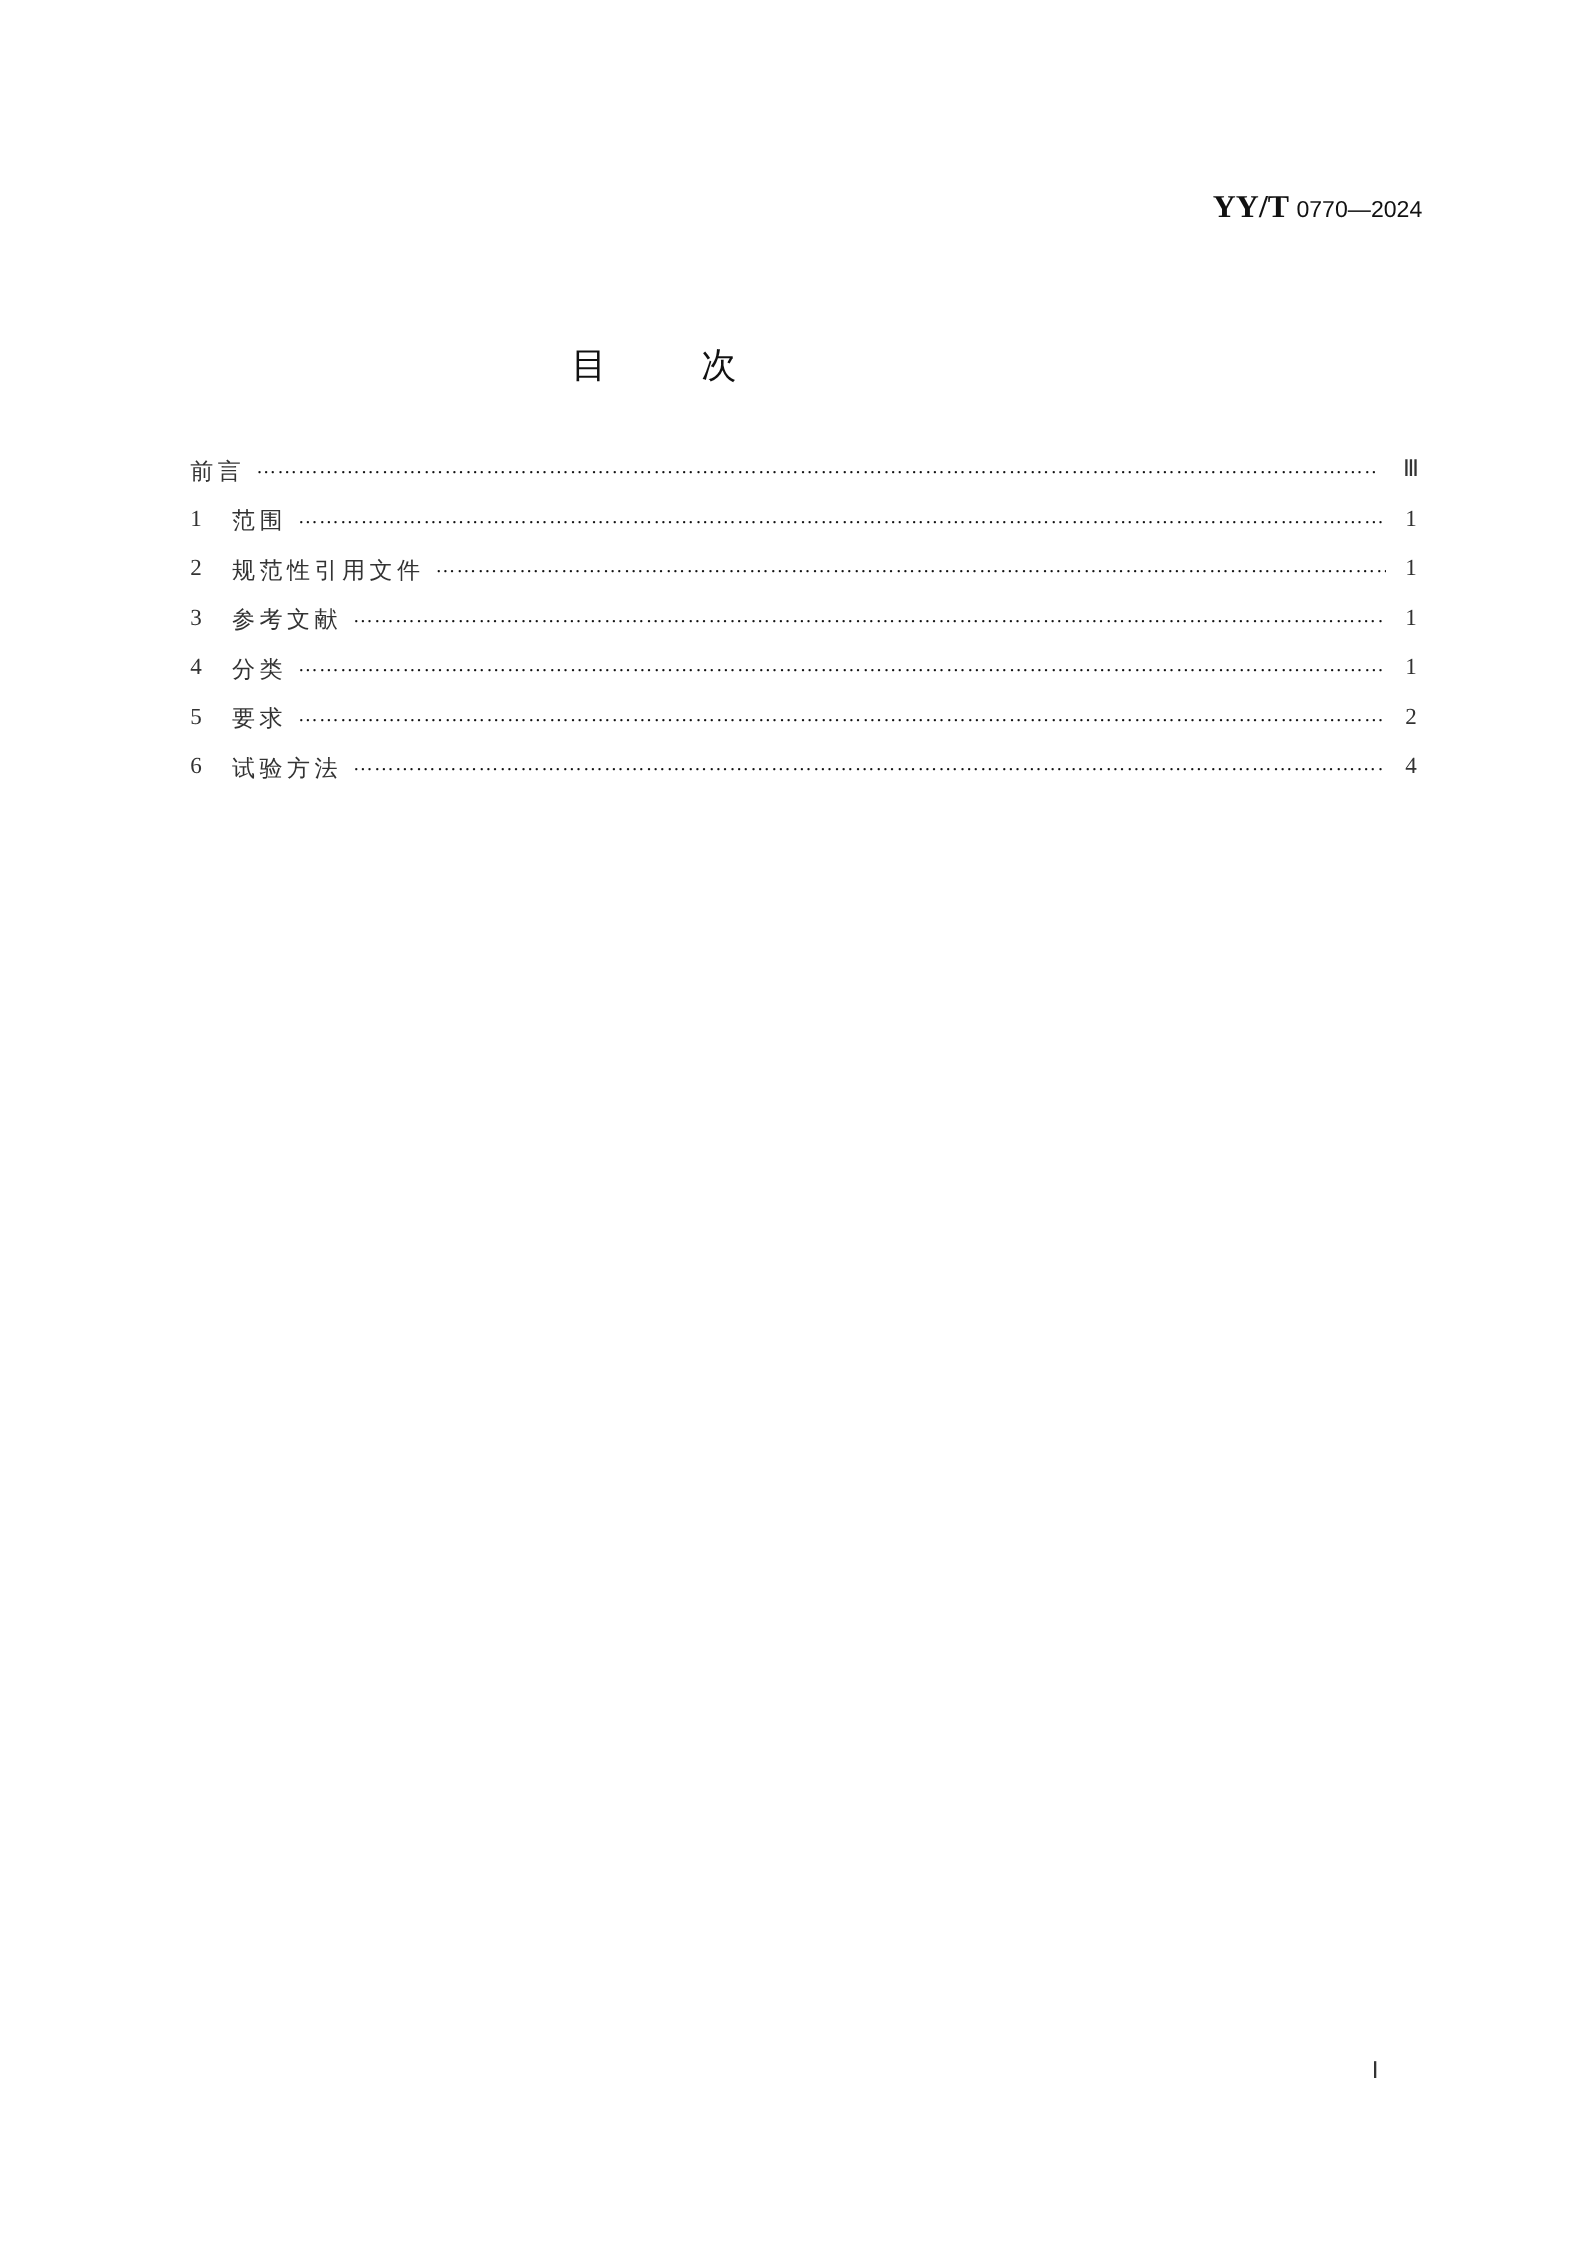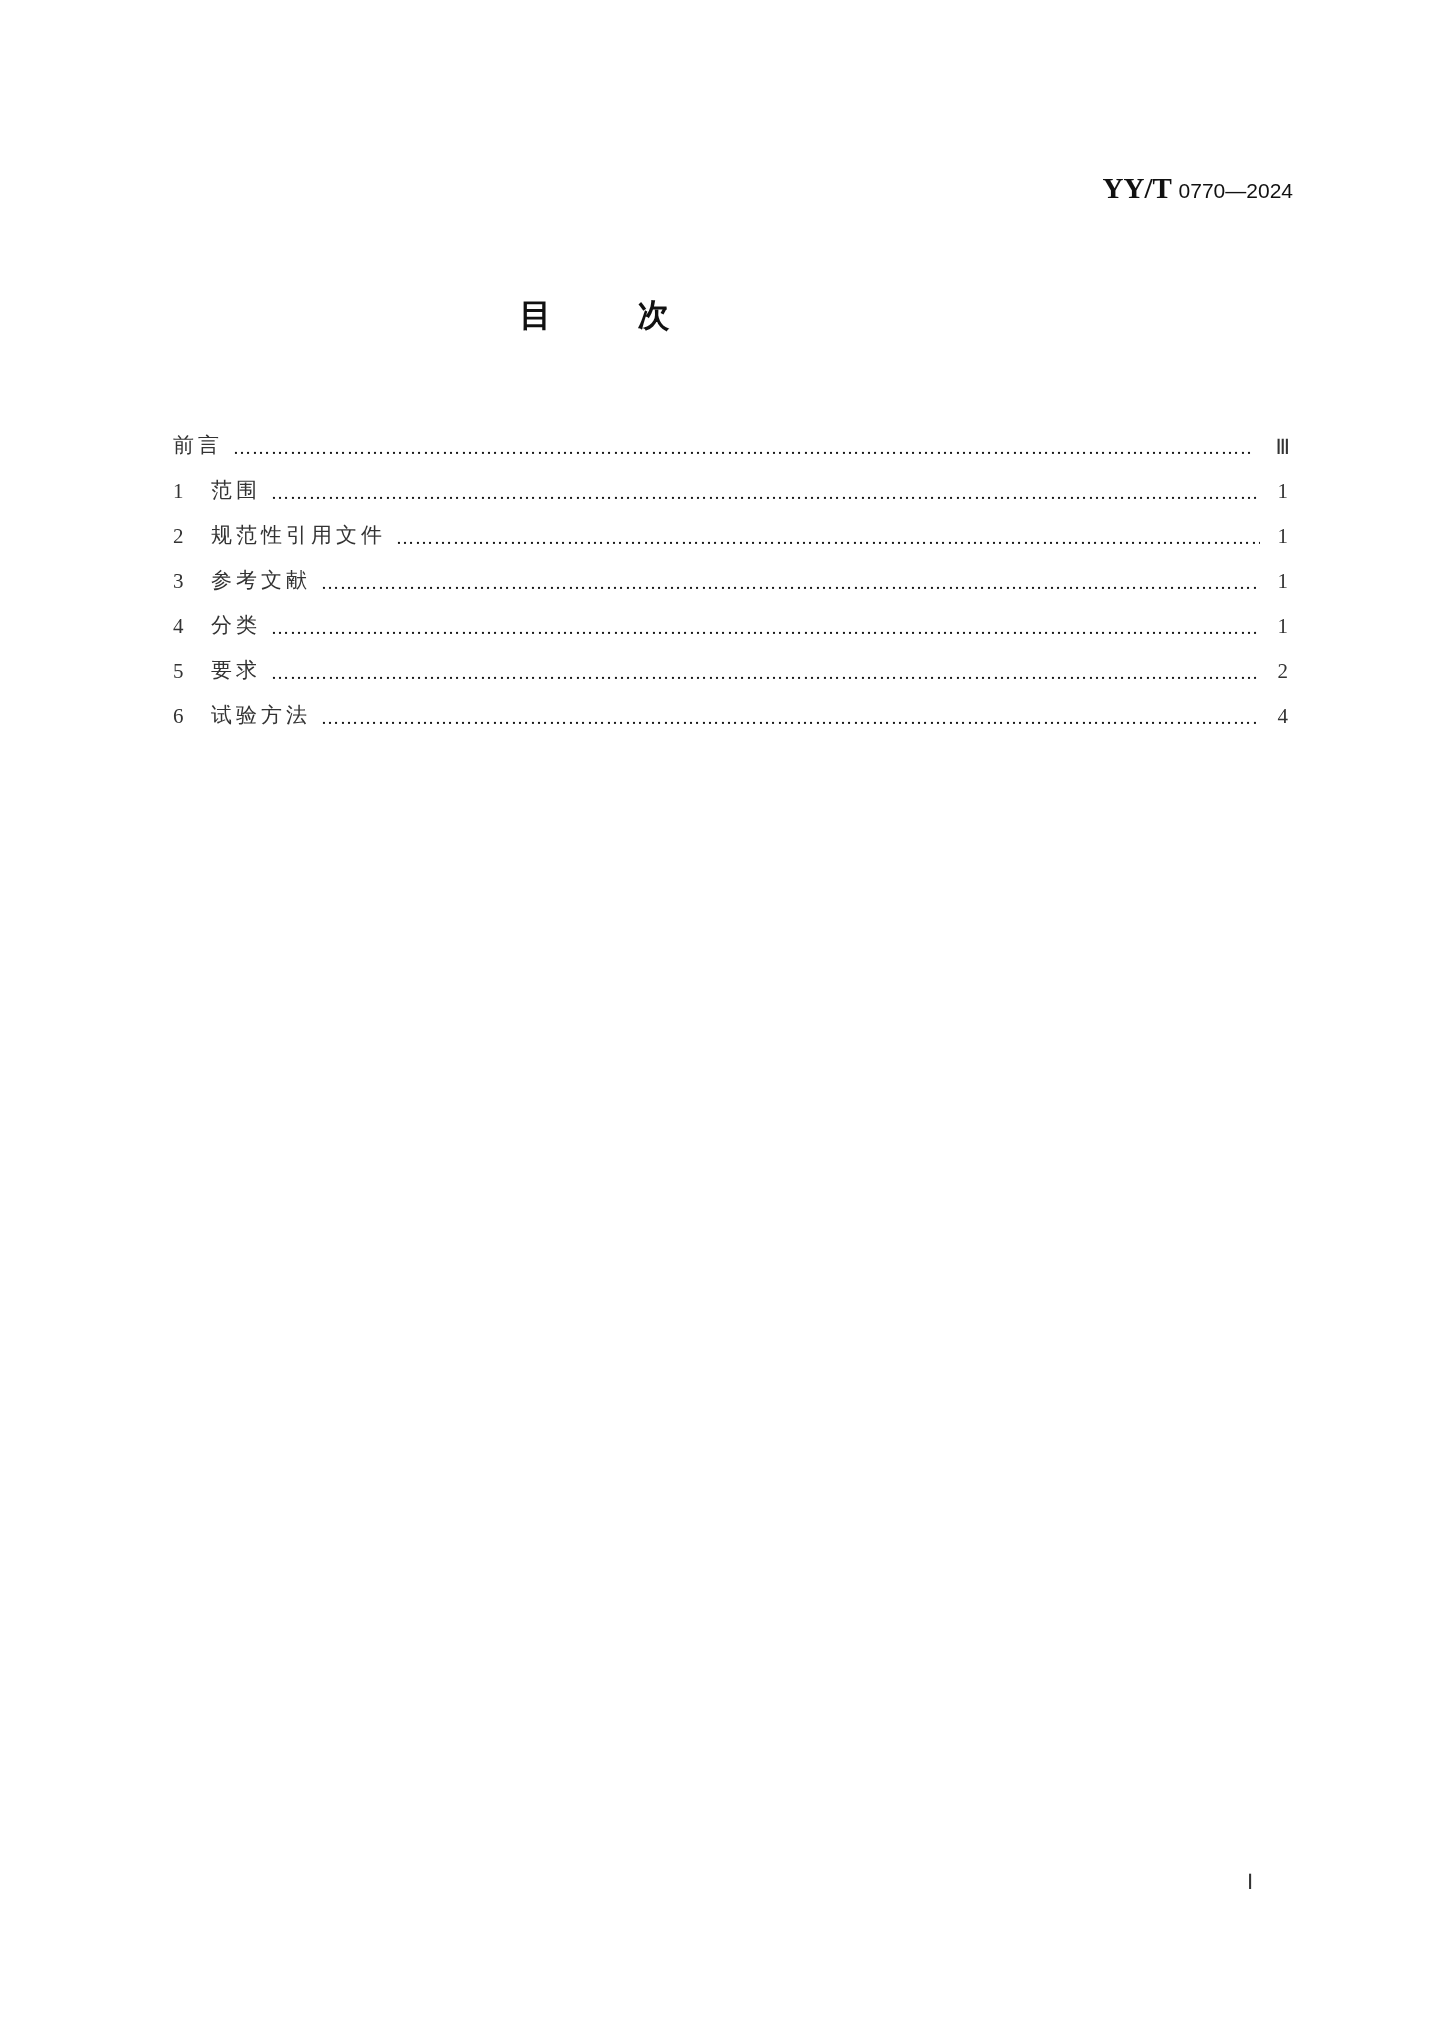--- a/index.html
+++ b/index.html
@@ -7,30 +7,30 @@
       width: 1445px; height: 2044px; position: relative; overflow: hidden;
       font-family: "DejaVu Serif", "Liberation Serif", serif; color: #222;
     }
     .doc-code {
       position: absolute; top: 172px; right: 152px;
       font-size: 21px; color: #111; white-space: nowrap;
     }
     .doc-code .prefix { font-family: "Liberation Serif", serif; font-weight: bold; font-size: 29px; }
     .doc-code .num { font-family: "Liberation Sans", sans-serif; font-size: 21px; }
     .title {
-      position: absolute; top: 294px; left: 0; width: 1189px; text-align: center;
-      font-family: "DejaVu Sans", sans-serif; font-size: 32px; font-weight: bold; color: #111;
+      position: absolute; top: 311px; left: 0; width: 1189px; text-align: center;
+      font-family: "DejaVu Sans", sans-serif; font-size: 32px; font-weight: normal; color: #111;
     }
     .title span { display: inline-block; }
     .title .gap { width: 86px; }
     .toc {
       position: absolute; top: 414px; left: 173px; width: 1115px;
     }
     .toc-row {
-      display: flex; align-items: flex-end; height: 45px; font-size: 21px; color: #333;
+      display: flex; align-items: flex-start; height: 45px; font-size: 21px; color: #333;
     }
     .toc-num { width: 38px; flex: none; font-family: "Liberation Serif", serif; }
     .toc-label { flex: none; letter-spacing: 4px; }
     .toc-leader {
       flex: 1; overflow: hidden; white-space: nowrap; margin: 0 6px 0 10px;
       font-family: "Liberation Serif", serif; letter-spacing: 1px; color: #111; font-size: 18px;
     }
     .toc-leader.tight { margin-left: 0; }
     .toc-leader::after { content: "…………………………………………………………………………………………………………………………………………………………………………………………………………………………………………"; }
     .toc-page { flex: none; width: 22px; text-align: right; font-family: "Liberation Serif", serif; }

